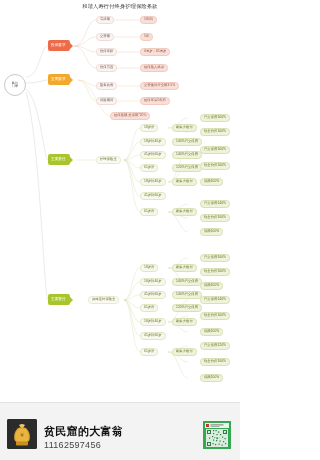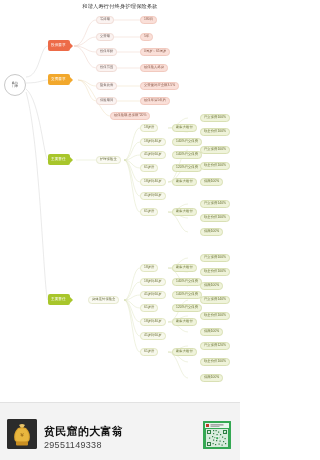--- a/index.html
+++ b/index.html
@@ -360,21 +360,21 @@
     <rect width="30" height="30" fill="#2b2b2b"></rect>
     <path d="M12 6 q3 -2 6 0 l-2 3 h-2 z" fill="#e8c46a"></path>
     <path d="M11 9 q4 -1.5 8 0 q5 5 3.5 12 q-1 3 -7.5 3 q-6.5 0 -7.5 -3 q-1.5 -7 3.5 -12 z" fill="#d9a22e"></path>
     <path d="M11.5 10 q3.5 -1.2 7 0 q4.2 4.4 3 10.4 q-.8 2.4 -6.5 2.4 q-5.7 0 -6.5 -2.4 q-1.2 -6 3 -10.4 z" fill="#e8b63f"></path>
     <rect x="9" y="22.5" width="12" height="4" rx="1" fill="#c98f22"></rect>
     <text x="15" y="18" font-size="6" fill="#8a5c12" text-anchor="middle" font-family="Liberation Sans, sans-serif">￥</text>
   </svg>
 </div>
 
 <div id="nick">贫民窟的大富翁</div>
-<div id="phone">29551149338</div>
+<div id="phone">11162597456</div>
 
 <div id="qr">
   <svg viewBox="0 0 28 28" width="28" height="28">
     <rect width="28" height="28" fill="#35a853"></rect>
     <rect x="2" y="2" width="24" height="5" fill="#e9f5ec"></rect>
     <rect x="3" y="3" width="3" height="3" fill="#c0392b"></rect>
     <rect x="7.5" y="3.4" width="13" height="1" fill="#7a7a7a"></rect>
     <rect x="7.5" y="5.1" width="9" height=".8" fill="#9a9a9a"></rect>
     <rect x="3" y="8" width="22" height="18" fill="#d9ecdd"></rect>
     <g fill="#2f7d43">

